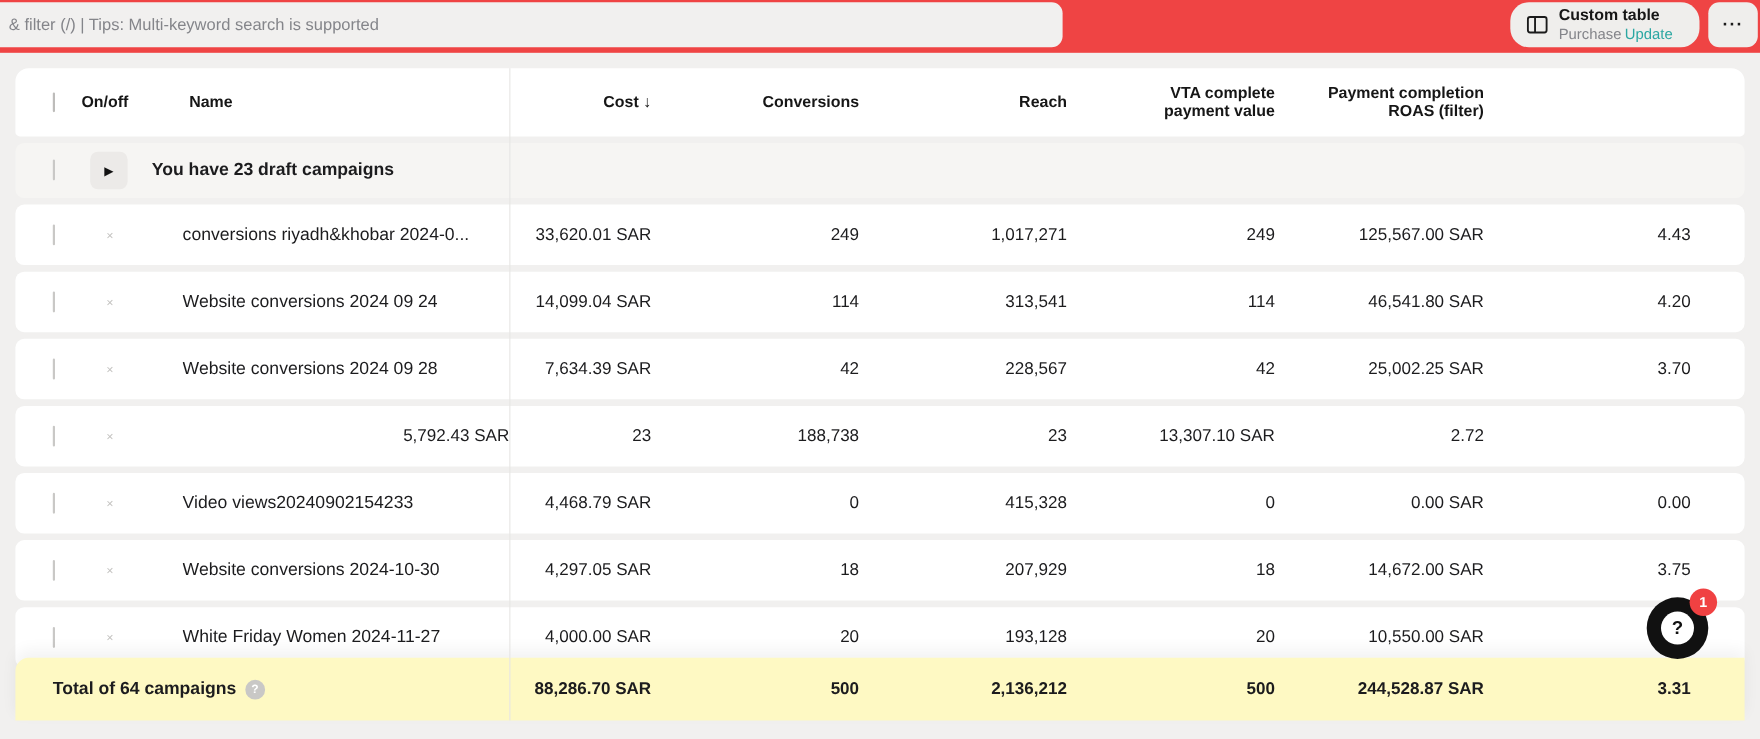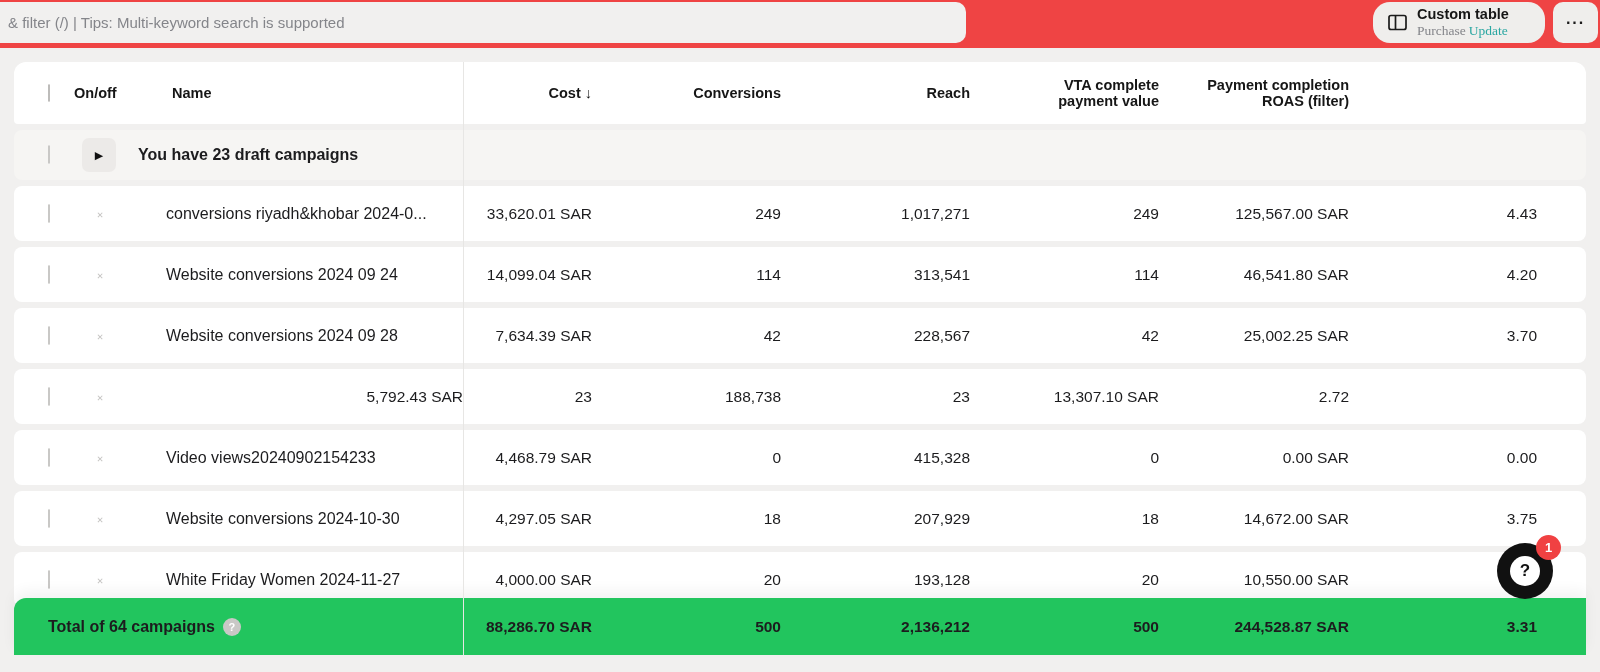--- a/index.html
+++ b/index.html
@@ -32,21 +32,21 @@
   .vs-badge {
     width:23px; height:17px; border:1.6px solid #1b1b1b; border-radius:4px;
     font-size:9px; font-weight:bold; display:flex; align-items:center; justify-content:center;
     letter-spacing:.3px;
   }
   .compare-text { font-weight:bold; font-size:15.5px; margin-left:8px; }
   .custom-group { left:1373px; width:172px; padding-left:14px;border-radius:17px; }
   .ct-icon { display:flex; margin-right:9px; }
   .ct-text { line-height:1.15; }
   .ct-title { font-weight:bold; font-size:14.5px; color:#161616; }
-  .ct-sub { font-size:13.5px; color:#84858a;font-family:Liberation Serif, serif; }
+  .ct-sub { font-size:13.5px; color:#84858a; }
   .ct-action { color:#2ba7a2; margin-left:3px; }
   .more-btn {
     left:1553px; width:45px; justify-content:center;
     font-weight:bold; font-size:16px; color:#1b1b1b; letter-spacing:1px;
     cursor:default;
   }
   
   .table-wrap { position:absolute; left:14px; top:62px; width:1572px; }
   .grid {
     display:grid;
@@ -87,21 +87,21 @@
     display:flex; align-items:center; justify-content:center;
     color:#c4c3c1; font-size:8.5px; font-weight:bold;
   }
   .row-name {
     font-size:16px; color:#1c1c1e; white-space:nowrap; overflow:hidden;
     padding-right:10px;
   }
   .num { text-align:right; font-size:15.5px; color:#1c1c1e; white-space:nowrap; }
   .total-bar {
     position:relative; height:57px; margin-top:-15px; padding-left:34px;
-    background:#22c55e; border-radius:12px 0 0 0;
+    background:#fef9c3; border-radius:12px 0 0 0;
     box-shadow:0 -7px 14px rgba(0,0,0,.05);
     z-index:5;
   }
   .total-label-cell { grid-column:1 / span 3; display:flex; align-items:center; }
   .total-label { font-weight:bold; font-size:16px; }
   .info-circle {
     width:18px; height:18px; border-radius:50%; background:#c9c8c6; color:#fff;
     font-size:11px; font-weight:bold; display:flex; align-items:center; justify-content:center;
     margin-left:8px;
   }

